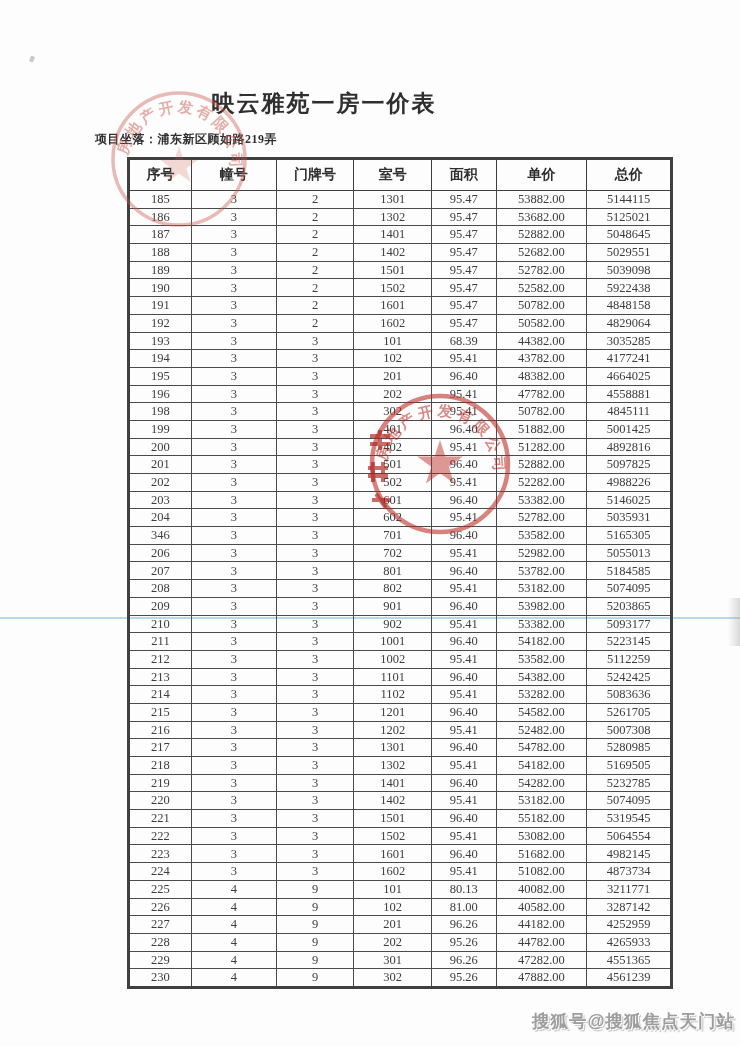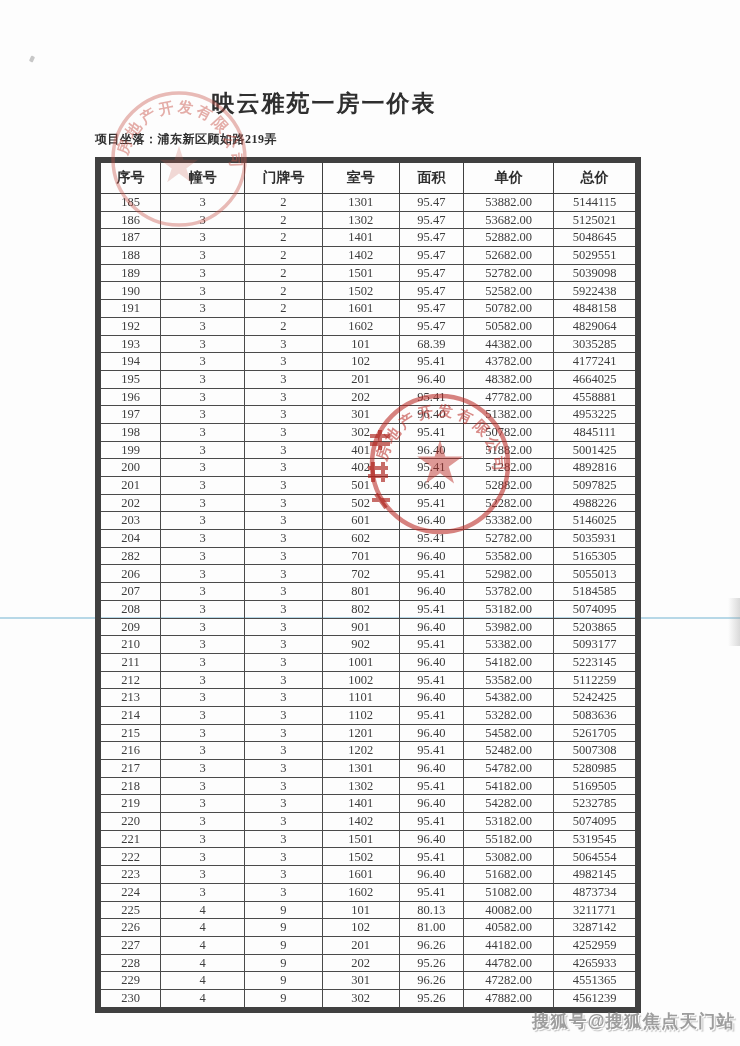--- a/index.html
+++ b/index.html
@@ -62,21 +62,22 @@
     height: 16.7px;
     font-size: 12.5px;
     text-align: center;
     color: #3d3d3d;
     padding: 0;
     line-height: 1;
     white-space: nowrap;
     overflow: hidden;
   }
   table.price-table {
-    border: 6px solid #404040;
+    border: 3px solid #404040;
+    margin-left: 32px;
   }
   .scan-line {
     position: absolute;
     top: 617px;
     left: 0;
     width: 740px;
     height: 2px;
     background: rgba(125, 185, 214, 0.55);
     z-index: 1;
     pointer-events: none;
@@ -261,29 +262,20 @@
         <tr>
           <td>196</td>
           <td>3</td>
           <td>3</td>
           <td>202</td>
           <td>95.41</td>
           <td>47782.00</td>
           <td>4558881</td>
         </tr>
         <tr>
-          <td>197</td>
-          <td>3</td>
-          <td>3</td>
-          <td>301</td>
-          <td>96.40</td>
-          <td>51382.00</td>
-          <td>4953225</td>
-        </tr>
-        <tr>
           <td>198</td>
           <td>3</td>
           <td>3</td>
           <td>302</td>
           <td>95.41</td>
           <td>50782.00</td>
           <td>4845111</td>
         </tr>
         <tr>
           <td>199</td>
@@ -333,21 +325,21 @@
         <tr>
           <td>204</td>
           <td>3</td>
           <td>3</td>
           <td>602</td>
           <td>95.41</td>
           <td>52782.00</td>
           <td>5035931</td>
         </tr>
         <tr>
-          <td>282</td>
+          <td>346</td>
           <td>3</td>
           <td>3</td>
           <td>701</td>
           <td>96.40</td>
           <td>53582.00</td>
           <td>5165305</td>
         </tr>
         <tr>
           <td>206</td>
           <td>3</td>

